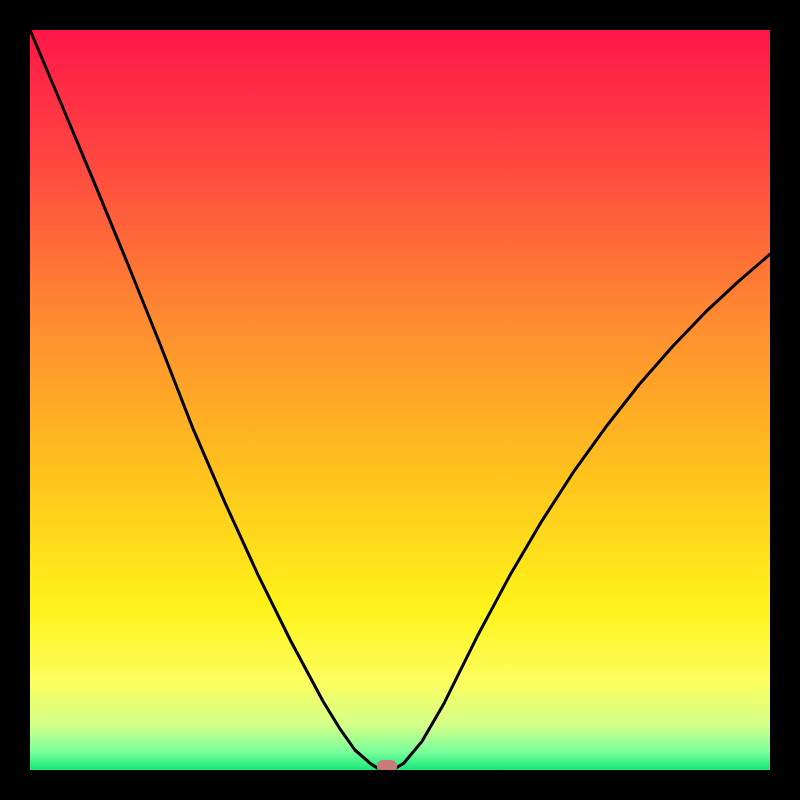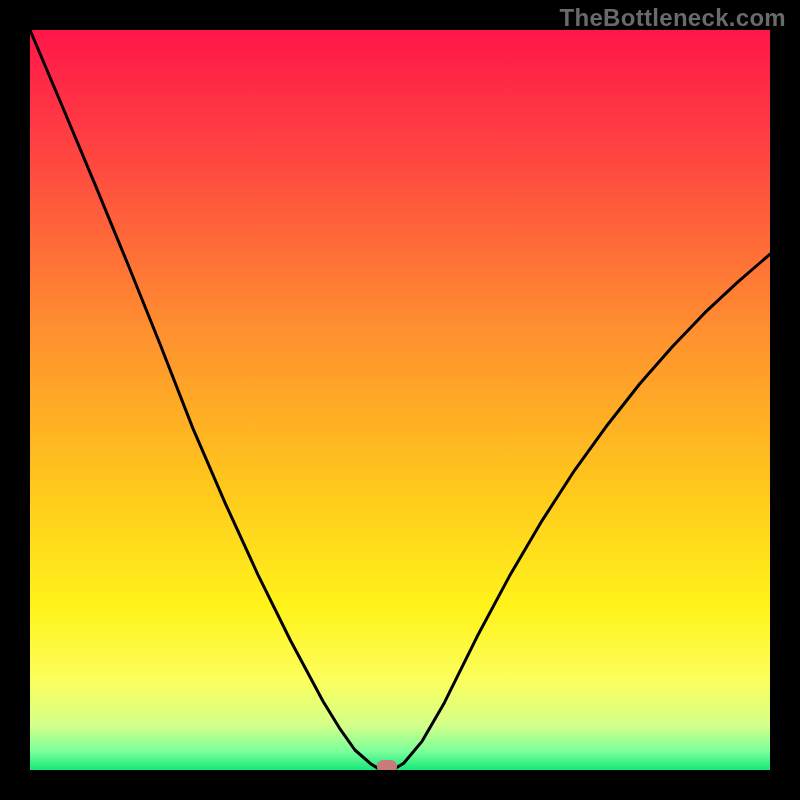--- a/index.html
+++ b/index.html
@@ -49,21 +49,20 @@
     height: 13px;
     border-radius: 6px;
     pointer-events: none;
   }
 </style>
 </head>
 <body>
 
 <div class="frame">
 
-  <div class="watermark">TheBottleneck.com</div>
 
   <div class="plot-area">
     <svg class="gradient-bg" viewBox="0 0 740 740" preserveAspectRatio="none">
       <defs>
         <linearGradient id="bg-grad" x1="0" y1="0" x2="0" y2="1">
             <stop offset="0%" stop-color="#ff1649"></stop>
             <stop offset="18%" stop-color="#ff4840"></stop>
             <stop offset="40%" stop-color="#ff8e30"></stop>
             <stop offset="60%" stop-color="#ffc31d"></stop>
             <stop offset="78%" stop-color="#fff31a"></stop>

